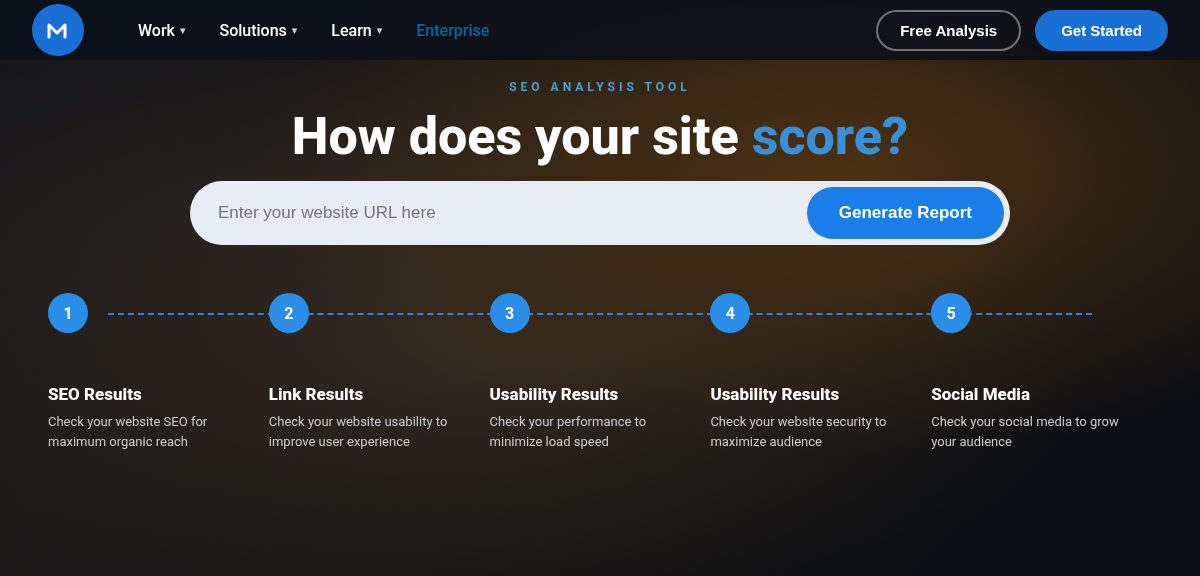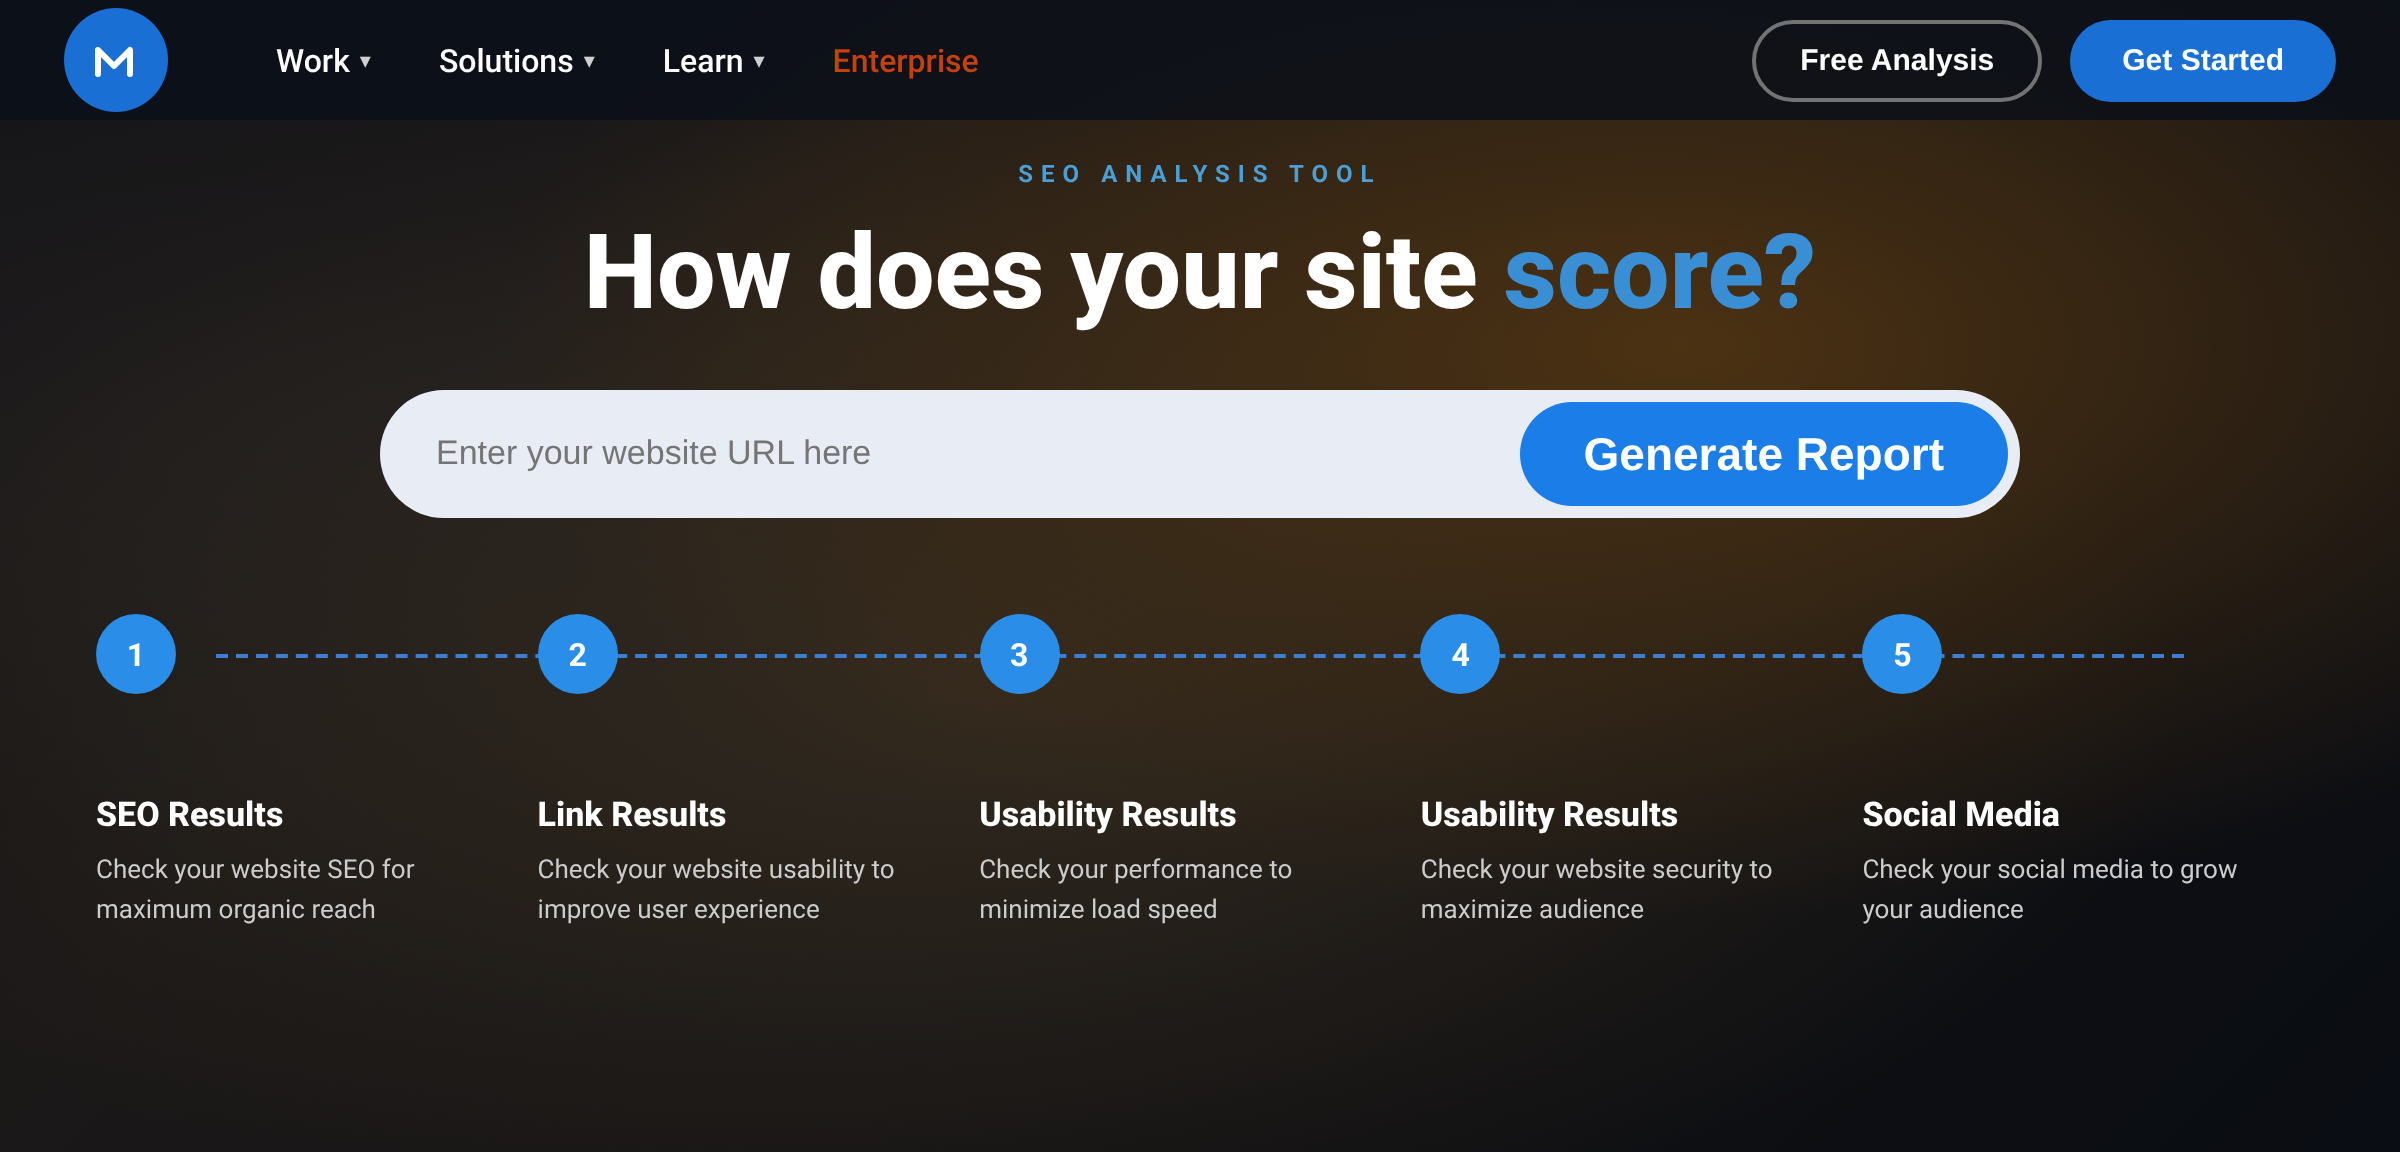--- a/index.html
+++ b/index.html
@@ -76,21 +76,21 @@
       cursor: pointer;
       white-space: nowrap;
     }
 
     .nav-item .chevron {
       font-size: 11px;
       opacity: 0.8;
     }
 
     .nav-enterprise {
-      color: #c2410c;
+      color: #0369a1;
       font-size: 16px;
       font-weight: 500;
       padding: 8px 14px;
       cursor: pointer;
     }
 
     .nav-actions {
       display: flex;
       align-items: center;
       gap: 14px;
@@ -136,21 +136,21 @@
       font-weight: 700;
       letter-spacing: 4px;
       text-transform: uppercase;
       margin-bottom: 14px;
     }
 
     .hero-title {
       color: #ffffff;
       font-size: 52px;
       font-weight: 800;
-      margin-bottom: 30px;
+      margin-bottom: 16px;
       text-align: center;
       line-height: 1.1;
     }
 
     .hero-title .accent {
       color: #3a8fd4;
     }
 
     
     .search-bar {
@@ -173,21 +173,21 @@
       outline: none;
     }
 
     .btn-generate {
       background: #1a7de8;
       color: #ffffff;
       border: none;
       border-radius: 50px;
       padding: 0 32px;
       height: 52px;
-      font-size: 23px;
+      font-size: 17px;
       font-weight: 700;
       cursor: pointer;
       white-space: nowrap;
     }
 
     
     .steps-container {
       position: relative;
       z-index: 5;
       display: flex;

